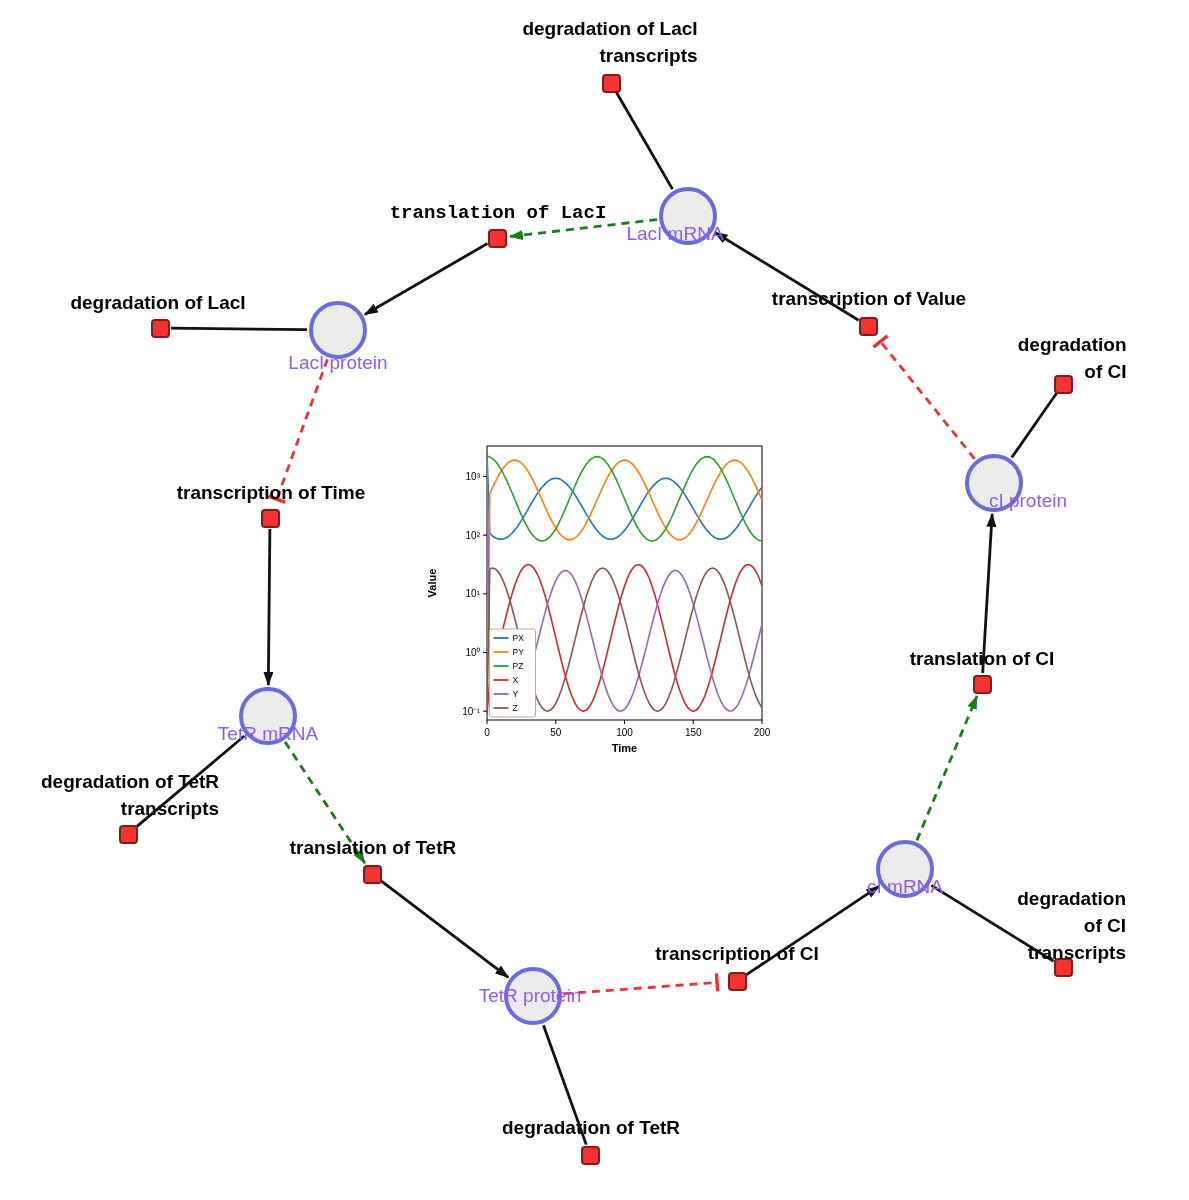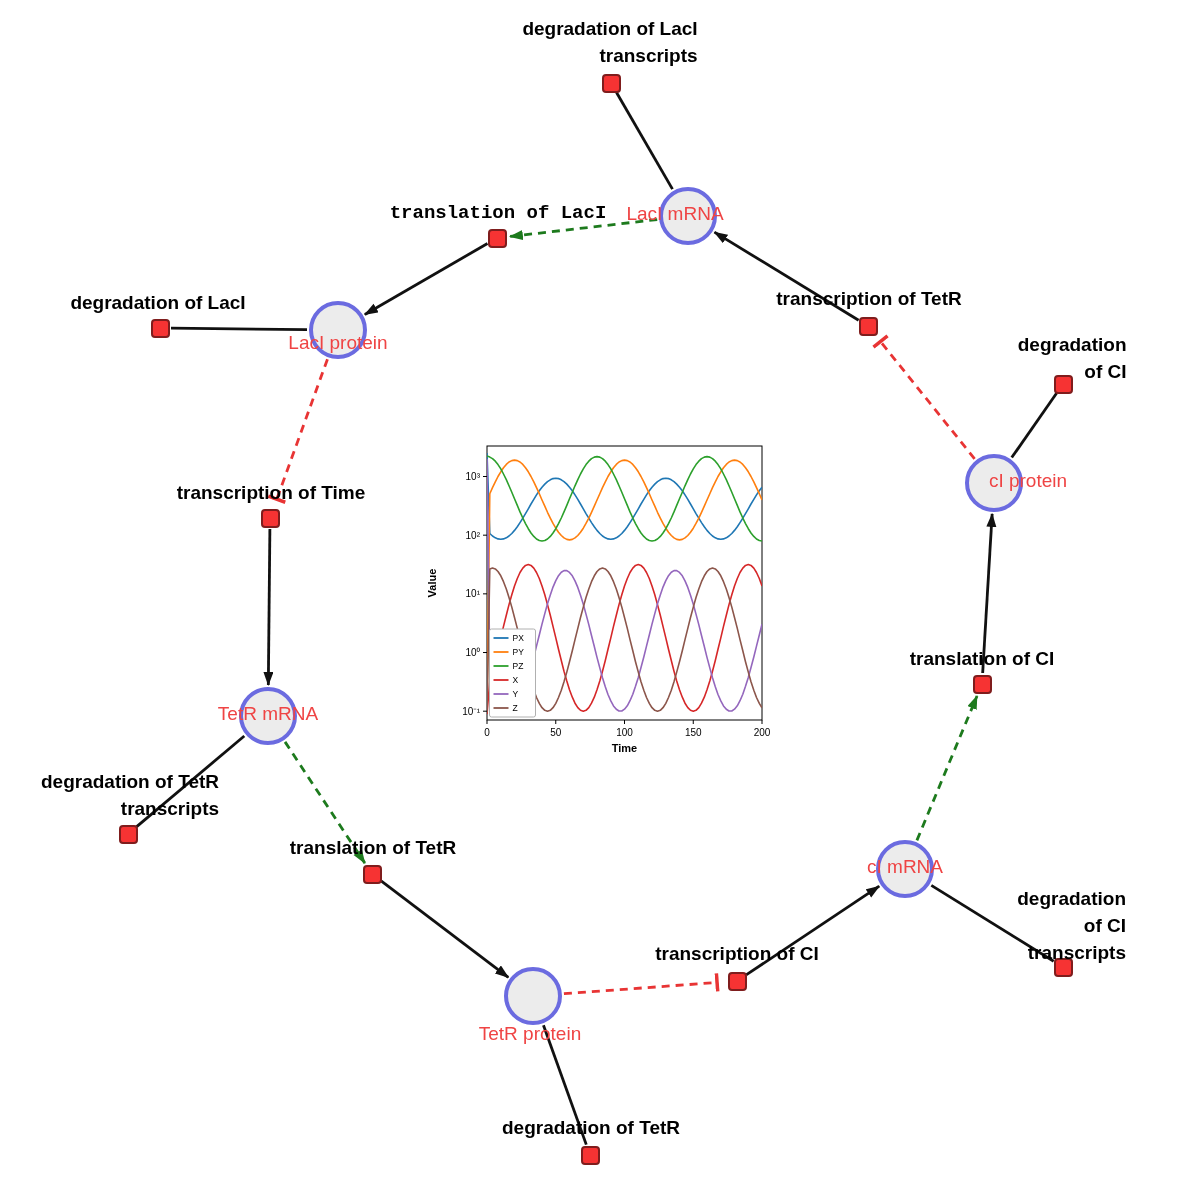--- a/index.html
+++ b/index.html
@@ -5,21 +5,21 @@
   html,body{margin:0;padding:0;background:#fff;}
   body{font-family:"Liberation Sans",sans-serif;}
   .canvas{position:relative;width:1189px;height:1200px;background:#fff;overflow:hidden;}
   #edges-svg{position:absolute;left:0;top:0;width:1189px;height:1200px;}
   #nodes-layer{position:absolute;left:0;top:0;width:1189px;height:1200px;}
   .species-node{position:absolute;width:58px;height:58px;border-radius:50%;
     background:#ececec;border:4px solid #6b6be0;box-sizing:border-box;}
   .reaction-node{position:absolute;width:19px;height:19px;background:#f63333;
     border:2.5px solid #7f1d1d;border-radius:4px;box-sizing:border-box;}
   .species-label{position:absolute;transform:translate(-50%,-50%);font-size:19px;
-    color:#ef4444;white-space:nowrap;}
+    color:#8b5cf6;white-space:nowrap;margin-top:20px;}
   .reaction-label{position:absolute;transform:translate(-50%,-50%);font-size:19px;
     font-weight:bold;color:#000;white-space:pre-line;text-align:right;line-height:27px;}
   .inset{position:absolute;left:424px;top:435px;width:356px;height:334px;background:#fff;}
   #chart-svg{width:356px;height:334px;display:block;}
   .tick-label{font-size:10px;fill:#000;}
   .axis-label{font-size:11px;font-weight:bold;fill:#000;}
   .legend-label{font-size:8.5px;fill:#000;}
 </style>
 </head>
 <body>
@@ -57,34 +57,34 @@
       <line x1="974.596917637087" y1="458.82314340494173" x2="880.5181176534923" y2="341.5979719968118" stroke-width="2.8" fill="none" stroke="#e83434" stroke-dasharray="8 6" marker-end="url(#bar-red)"></line>
     </svg>
   <div id="nodes-layer">
       <div class="species-node" style="left: 659px; top: 187px;"></div>
       <div class="species-label" style="left: 675px; top: 214px;">LacI mRNA</div>
       <div class="species-node" style="left: 309px; top: 301px;"></div>
       <div class="species-label" style="left: 338px; top: 343px; text-align: right;">LacI protein</div>
       <div class="species-node" style="left: 239px; top: 687px;"></div>
       <div class="species-label" style="left: 268px; top: 714px;">TetR mRNA</div>
       <div class="species-node" style="left: 504px; top: 967px;"></div>
-      <div class="species-label" style="left: 530px; top: 1034px;">TetR protein</div>
+      <div class="species-label" style="left: 530px; top: 976px;">TetR protein</div>
       <div class="species-node" style="left: 876px; top: 840px;"></div>
       <div class="species-label" style="left: 905px; top: 867px;">cI mRNA</div>
       <div class="species-node" style="left: 965px; top: 454px;"></div>
       <div class="species-label" style="left: 1028px; top: 481px;">cI protein</div>
       <div class="reaction-node" style="left: 601.5px; top: 73.5px;"></div>
       <div class="reaction-label" style="left: 610px; top: 42px;">degradation of LacI
 transcripts</div>
       <div class="reaction-node" style="left: 487.5px; top: 228.5px;"></div>
       <div class="reaction-label" style="left: 498px; top: 213px; font-family: Liberation Mono, monospace;">translation of LacI</div>
       <div class="reaction-node" style="left: 150.5px; top: 318.5px;"></div>
       <div class="reaction-label" style="left: 158px; top: 302px;">degradation of LacI</div>
       <div class="reaction-node" style="left: 858.5px; top: 316.5px;"></div>
-      <div class="reaction-label" style="left: 869px; top: 298px;">transcription of TetR</div>
+      <div class="reaction-label" style="left: 869px; top: 298px;">transcription of Value</div>
       <div class="reaction-node" style="left: 1053.5px; top: 374.5px;"></div>
       <div class="reaction-label" style="left: 1064px; top: 358px;">degradation of CI</div>
       <div class="reaction-node" style="left: 260.5px; top: 508.5px;"></div>
       <div class="reaction-label" style="left: 271px; top: 492px;">transcription of Time</div>
       <div class="reaction-node" style="left: 118.5px; top: 824.5px;"></div>
       <div class="reaction-label" style="left: 130px; top: 795px;">degradation of TetR
 transcripts</div>
       <div class="reaction-node" style="left: 362.5px; top: 864.5px;"></div>
       <div class="reaction-label" style="left: 373px; top: 847px;">translation of TetR</div>
       <div class="reaction-node" style="left: 580.5px; top: 1145.5px;"></div>

